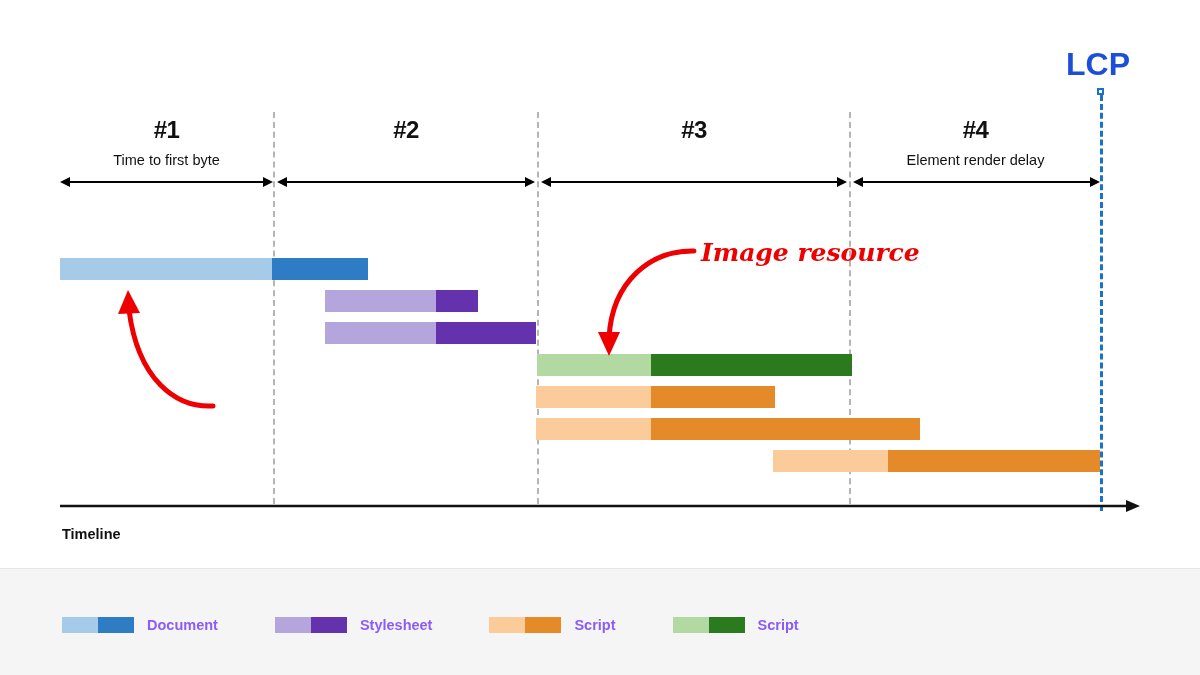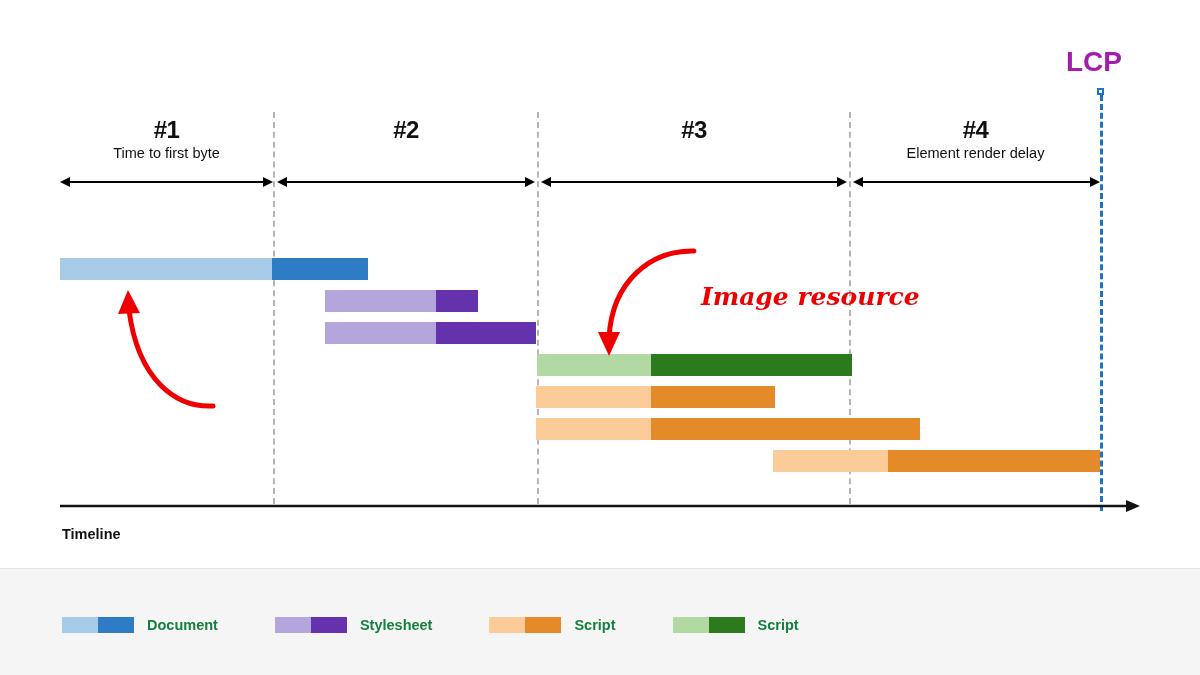--- a/index.html
+++ b/index.html
@@ -43,21 +43,21 @@
   .phase-num {
     font-size: 24px;
     font-weight: bold;
     color: #111111;
     letter-spacing: -0.5px;
     line-height: 1;
   }
   .phase-label {
     font-size: 14.5px;
     color: #111111;
-    margin-top: 4px;
+    margin-top: 11px;
     line-height: 1;
     white-space: nowrap;
   }
   .phase-arrow {
     position: absolute;
     height: 14px;
   }
   .phase-arrow svg { display:block; }
 
   
@@ -67,23 +67,23 @@
     display: flex;
     box-sizing: border-box;
   }
   .bar .seg { height: 100%; }
   .bar .seg.light { }
   .bar .seg.dark  { }
 
   
   #lcp-label {
     position: absolute;
-    font-size: 28px;
-    font-weight: bold;
-    color: #a21caf;
+    font-size: 32px;
+    font-weight: bold;
+    color: #1d4ed8;
     letter-spacing: 0px;
     line-height: 1;
   }
   #lcp-line {
     position: absolute;
     width: 0;
     border-left: 3px dashed #1a73c8;
   }
   #lcp-node {
     position: absolute;
@@ -110,21 +110,20 @@
   
   .annot {
     position: absolute;
     color: #ee0000;
     font-family: "DejaVu Serif", serif;
     font-style: italic;
     font-weight: bold;
     font-size: 25px;
     white-space: nowrap;
     line-height: 1;
-    margin-top: 44px;
   }
   .annot-arrow { position: absolute; }
   .annot-arrow svg { display: block; overflow: visible; }
 
   
   #legend {
     position: absolute;
     left: 0;
     top: 568px;
     width: 1200px;
@@ -147,21 +146,21 @@
   .legend-swatch {
     display: flex;
     width: 72px;
     height: 16px;
     margin-right: 13px;
   }
   .legend-swatch .half { width: 50%; height: 100%; }
   .legend-text {
     font-size: 14.5px;
     font-weight: bold;
-    color: #15803d;
+    color: #8b5cf6;
     line-height: 1;
     white-space: nowrap;
   }
 </style>
 </head>
 <body>
 
 <div id="stage">
 
   <div id="canvas">

